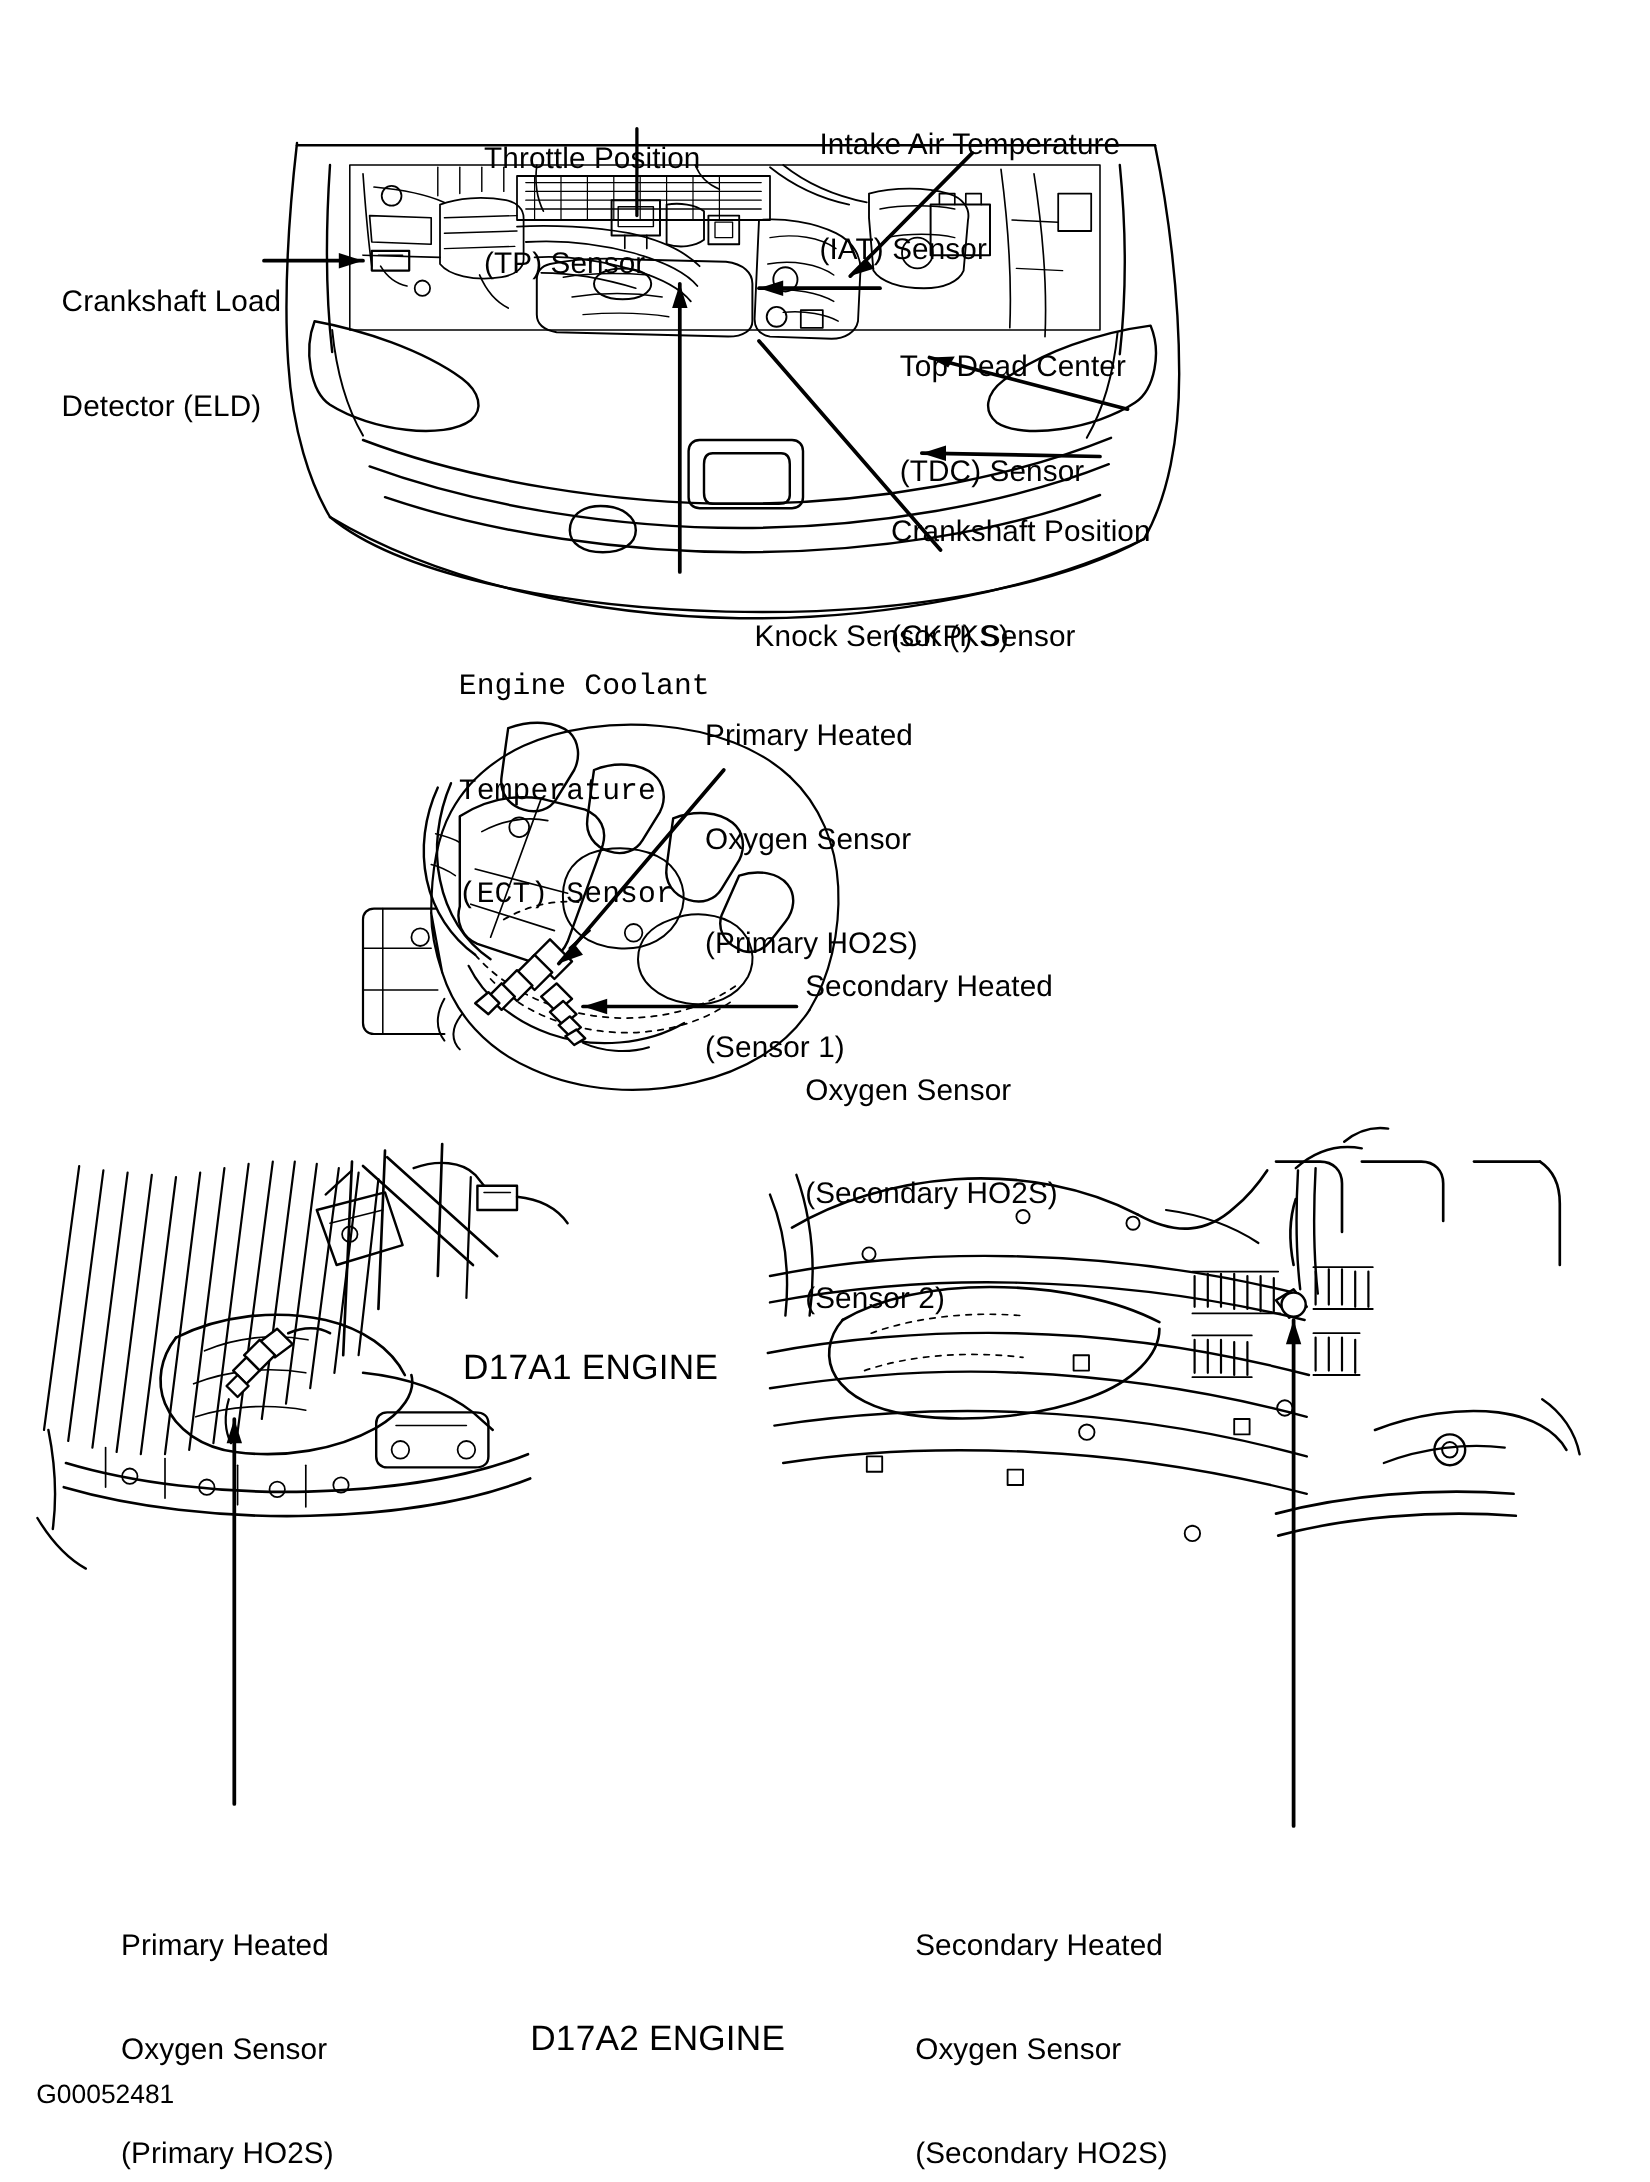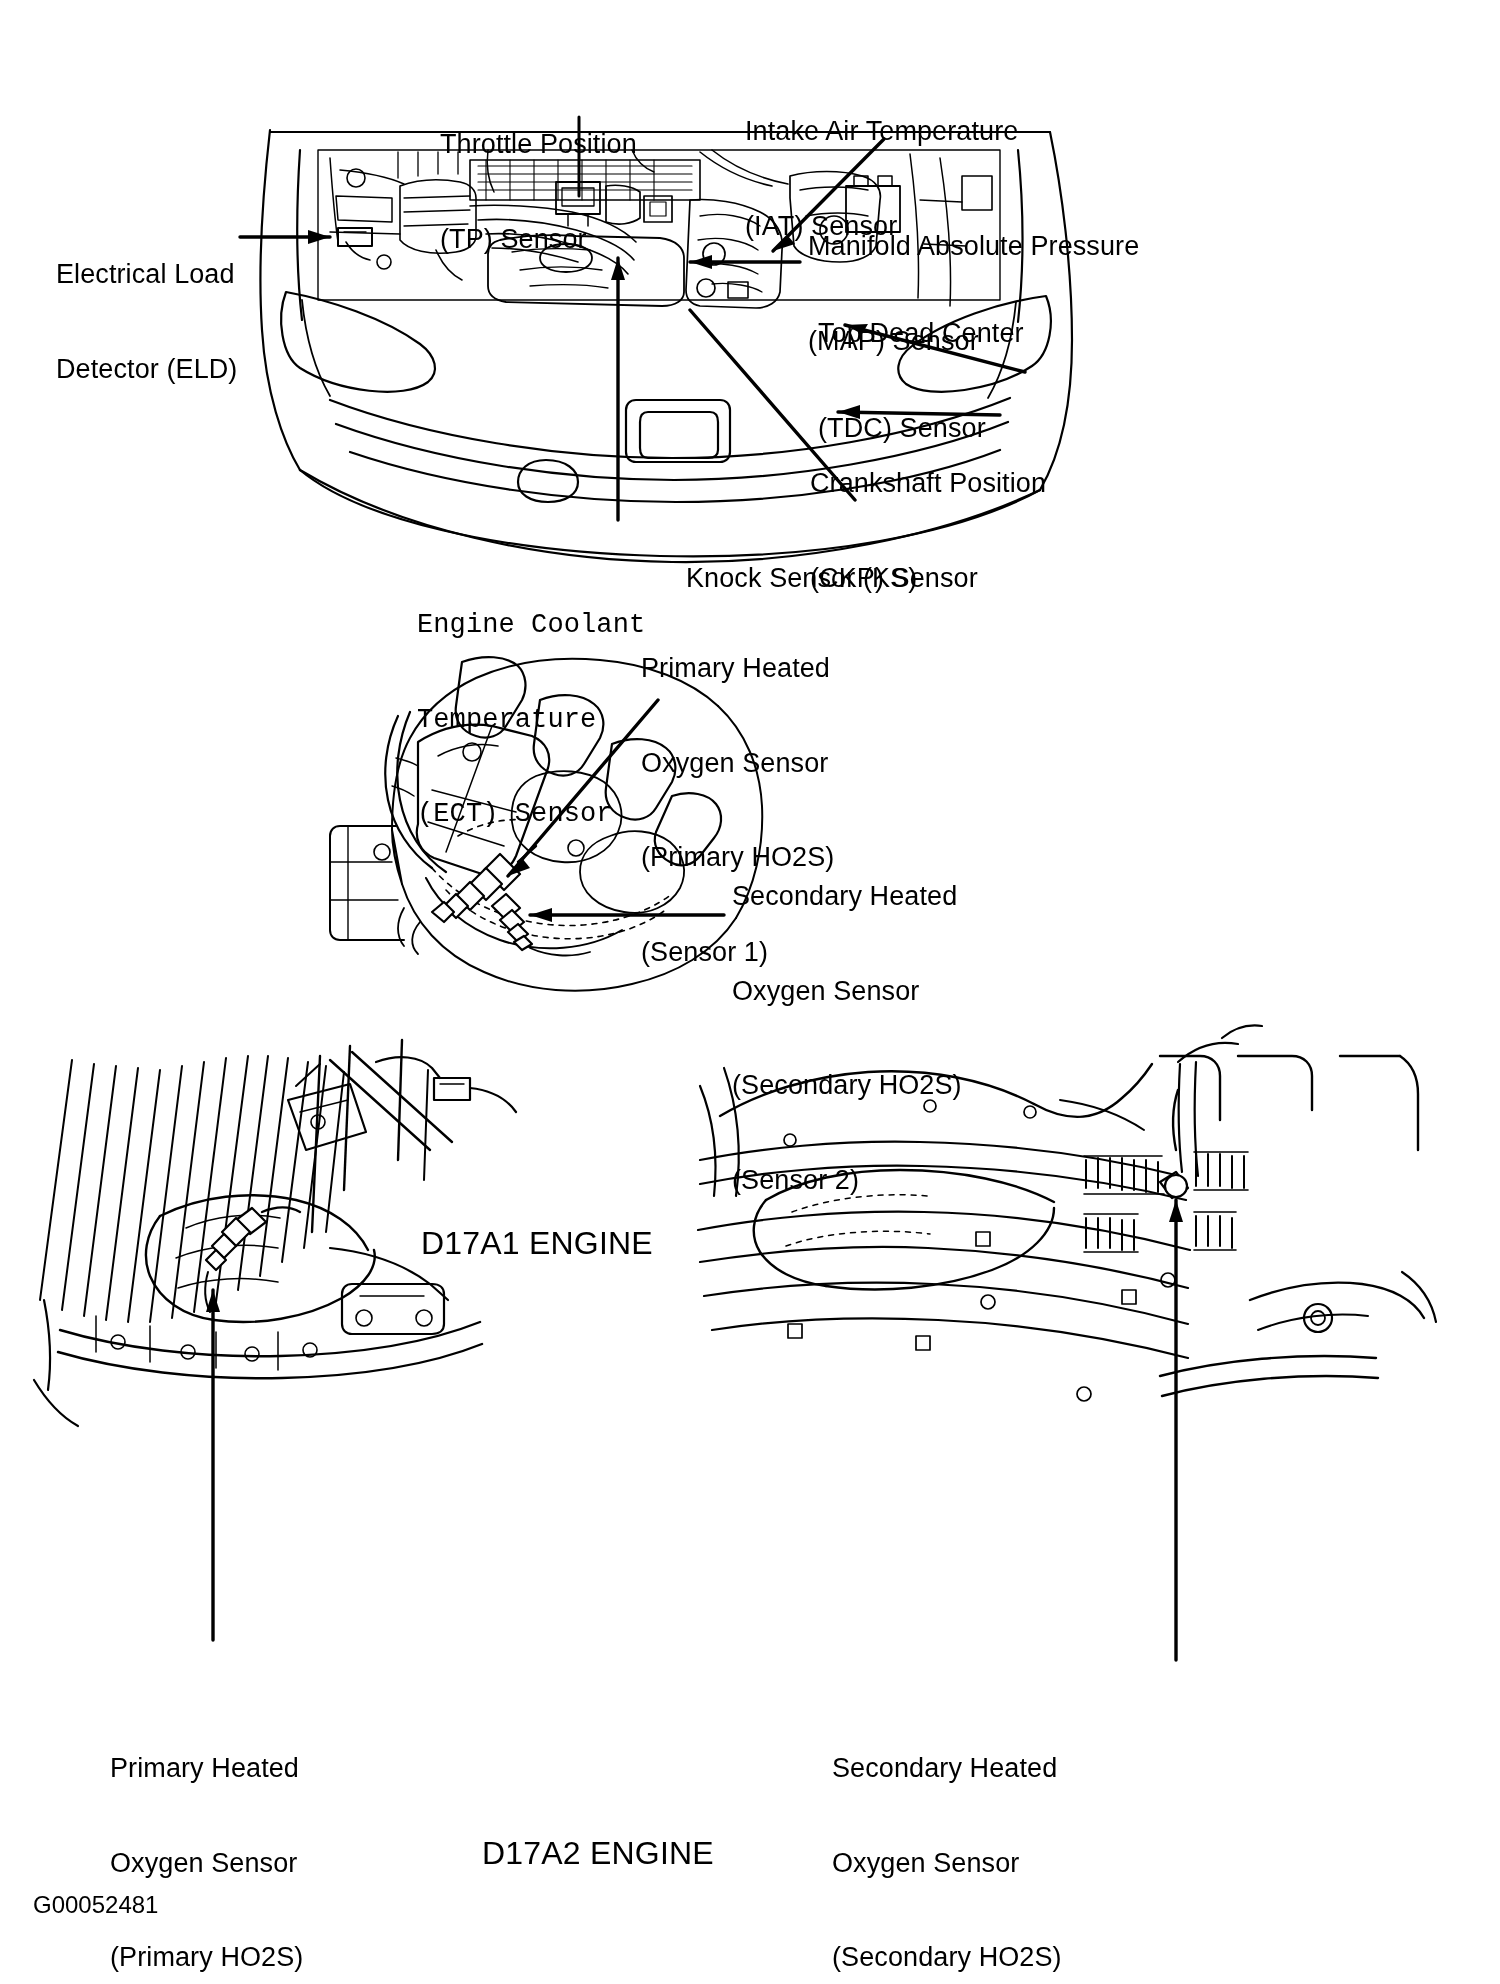--- a/index.html
+++ b/index.html
@@ -390,41 +390,37 @@
   <div class="lbl" style="left:440px;top:66px;">
     <div>Throttle Position</div>
     <div>(TP) Sensor</div>
   </div>
 
   <div class="lbl" style="left:697px;top:53px;margin-left:48px;">
     <div>Intake Air Temperature</div>
     <div>(IAT) Sensor</div>
   </div>
 
-  <div class="lbl" style="left:808px;top:168px;">
-    <div>Manifold Absolute Pressure</div>
-    <div>(MAP) Sensor</div>
-  </div>
 
   <div class="lbl" style="left:818px;top:255px;">
     <div>Top Dead Center</div>
     <div>(TDC) Sensor</div>
   </div>
 
   <div class="lbl" style="left:810px;top:405px;">
     <div>Crankshaft Position</div>
     <div>(CKP) Sensor</div>
   </div>
 
   <div class="lbl" style="left:686px;top:500px;">
     <div>Knock Sensor (KS)</div>
   </div>
 
   <div class="lbl" style="left:56px;top:196px;">
-    <div>Electrical Load</div>
+    <div>Crankshaft Load</div>
     <div>Detector (ELD)</div>
   </div>
 
   <div class="lbl" style="left:417px;top:547px;font-family:Liberation Mono, monospace;">
     <div>Engine Coolant</div>
     <div>Temperature</div>
     <div>(ECT) Sensor</div>
   </div>
 
   <div class="lbl" style="left:641px;top:590px;">

